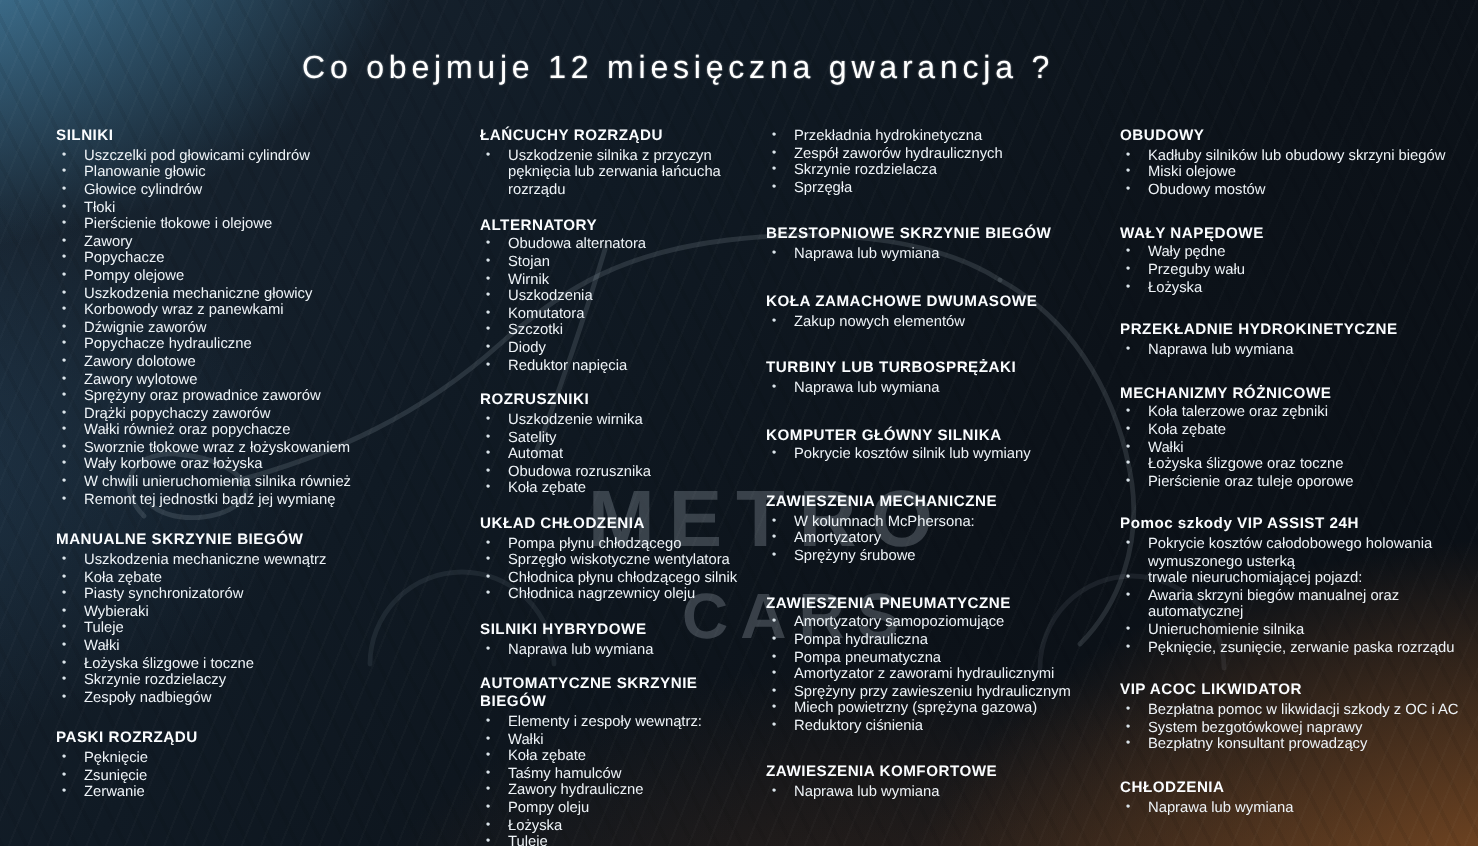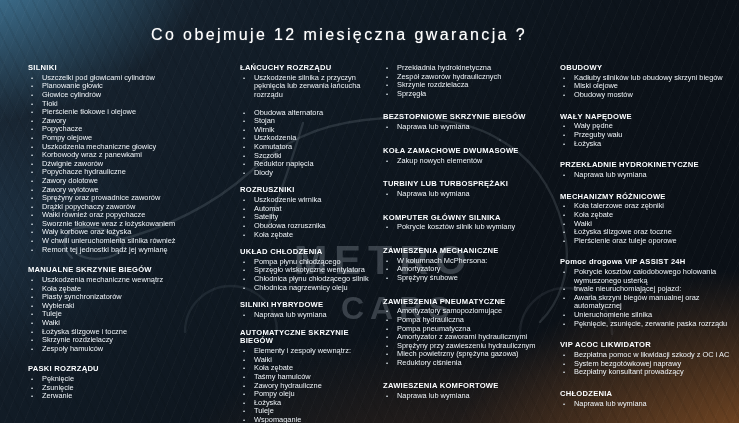--- a/index.html
+++ b/index.html
@@ -180,21 +180,21 @@
           <div class="item">
             <span class="bullet">•</span>
             <span class="itext">Łożyska ślizgowe i toczne</span>
           </div>
           <div class="item">
             <span class="bullet">•</span>
             <span class="itext">Skrzynie rozdzielaczy</span>
           </div>
           <div class="item">
             <span class="bullet">•</span>
-            <span class="itext">Zespoły hamulców</span>
+            <span class="itext">Zespoły nadbiegów</span>
           </div>
         </div>
         <div class="section">
           <div class="sec-header">PASKI ROZRZĄDU</div>
           <div class="item">
             <span class="bullet">•</span>
             <span class="itext">Pęknięcie</span>
           </div>
           <div class="item">
             <span class="bullet">•</span>
@@ -208,20 +208,21 @@
       </div>
       <div class="column col-1">
         <div class="section">
           <div class="sec-header">ŁAŃCUCHY ROZRZĄDU</div>
           <div class="item">
             <span class="bullet">•</span>
             <span class="itext">Uszkodzenie silnika z przyczyn pęknięcia lub zerwania łańcucha rozrządu</span>
           </div>
         </div>
         <div class="section">
+          <div class="sec-header">ALTERNATORY</div>
           <div class="item">
             <span class="bullet">•</span>
             <span class="itext">Obudowa alternatora</span>
           </div>
           <div class="item">
             <span class="bullet">•</span>
             <span class="itext">Stojan</span>
           </div>
           <div class="item">
             <span class="bullet">•</span>
@@ -234,40 +235,40 @@
           <div class="item">
             <span class="bullet">•</span>
             <span class="itext">Komutatora</span>
           </div>
           <div class="item">
             <span class="bullet">•</span>
             <span class="itext">Szczotki</span>
           </div>
           <div class="item">
             <span class="bullet">•</span>
+            <span class="itext">Diody</span>
+          </div>
+          <div class="item">
+            <span class="bullet">•</span>
             <span class="itext">Reduktor napięcia</span>
           </div>
-          <div class="item">
-            <span class="bullet">•</span>
-            <span class="itext">Diody</span>
-          </div>
         </div>
         <div class="section">
           <div class="sec-header">ROZRUSZNIKI</div>
           <div class="item">
             <span class="bullet">•</span>
             <span class="itext">Uszkodzenie wirnika</span>
           </div>
           <div class="item">
             <span class="bullet">•</span>
+            <span class="itext">Satelity</span>
+          </div>
+          <div class="item">
+            <span class="bullet">•</span>
             <span class="itext">Automat</span>
-          </div>
-          <div class="item">
-            <span class="bullet">•</span>
-            <span class="itext">Satelity</span>
           </div>
           <div class="item">
             <span class="bullet">•</span>
             <span class="itext">Obudowa rozrusznika</span>
           </div>
           <div class="item">
             <span class="bullet">•</span>
             <span class="itext">Koła zębate</span>
           </div>
         </div>
@@ -497,21 +498,21 @@
           <div class="item">
             <span class="bullet">•</span>
             <span class="itext">Łożyska ślizgowe oraz toczne</span>
           </div>
           <div class="item">
             <span class="bullet">•</span>
             <span class="itext">Pierścienie oraz tuleje oporowe</span>
           </div>
         </div>
         <div class="section">
-          <div class="sec-header">Pomoc drogowa VIP ASSIST 24H</div>
+          <div class="sec-header">Pomoc szkody VIP ASSIST 24H</div>
           <div class="item">
             <span class="bullet">•</span>
             <span class="itext">Pokrycie kosztów całodobowego holowania wymuszonego usterką</span>
           </div>
           <div class="item">
             <span class="bullet">•</span>
             <span class="itext">trwale nieuruchomiającej pojazd:</span>
           </div>
           <div class="item">
             <span class="bullet">•</span>

